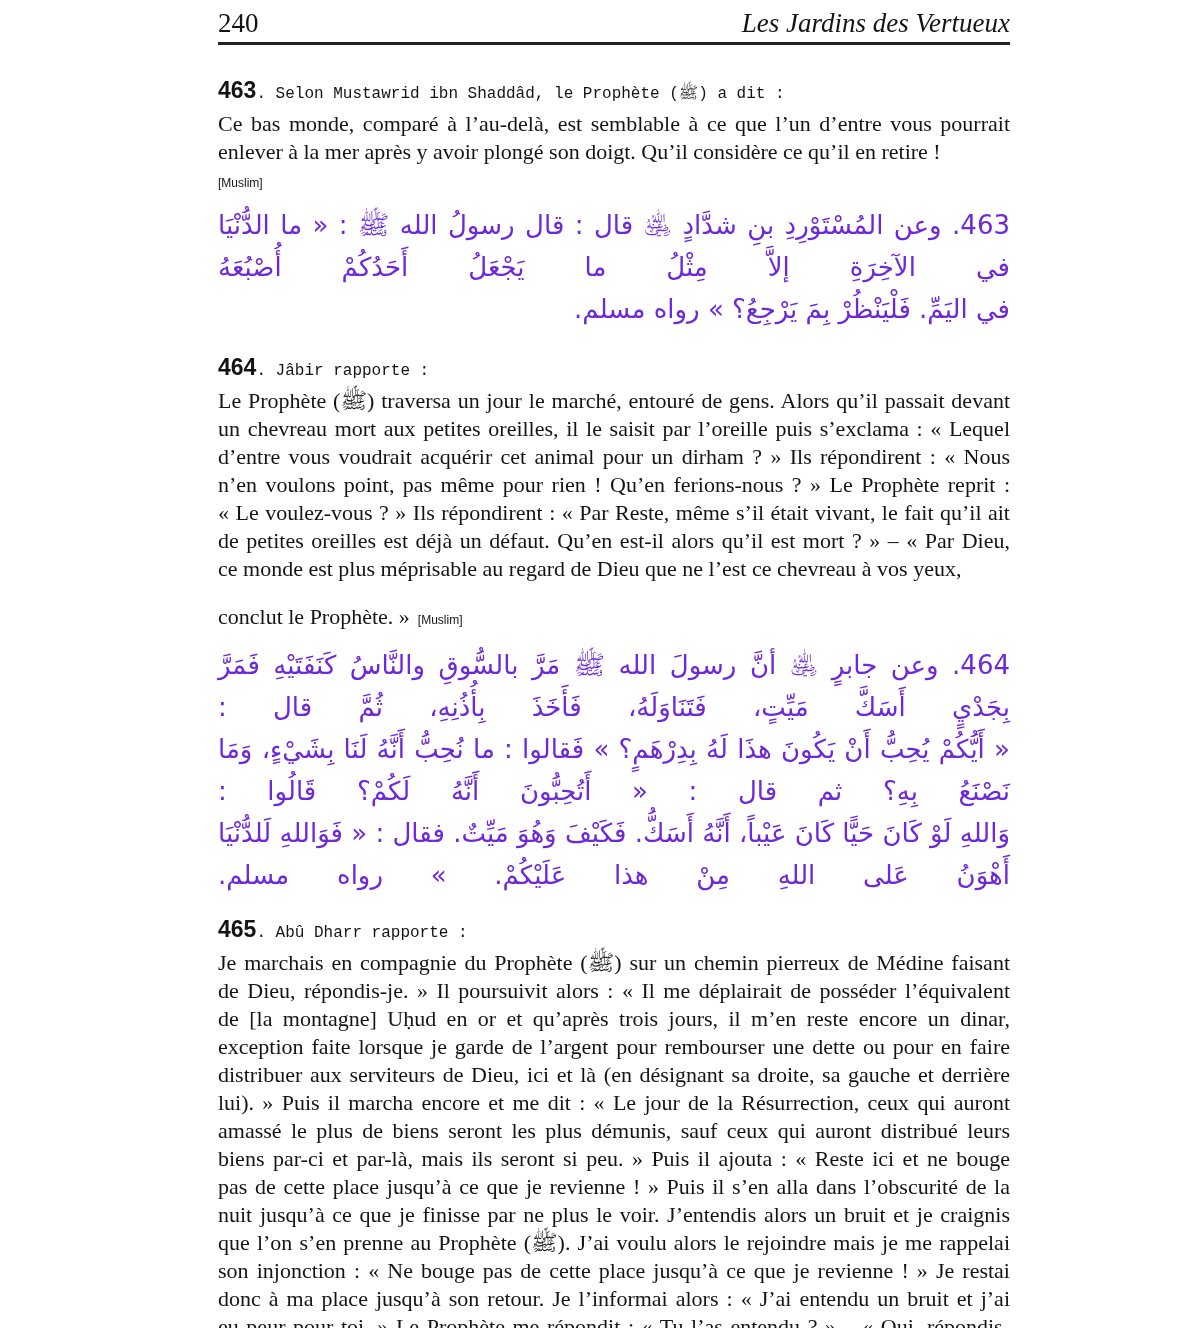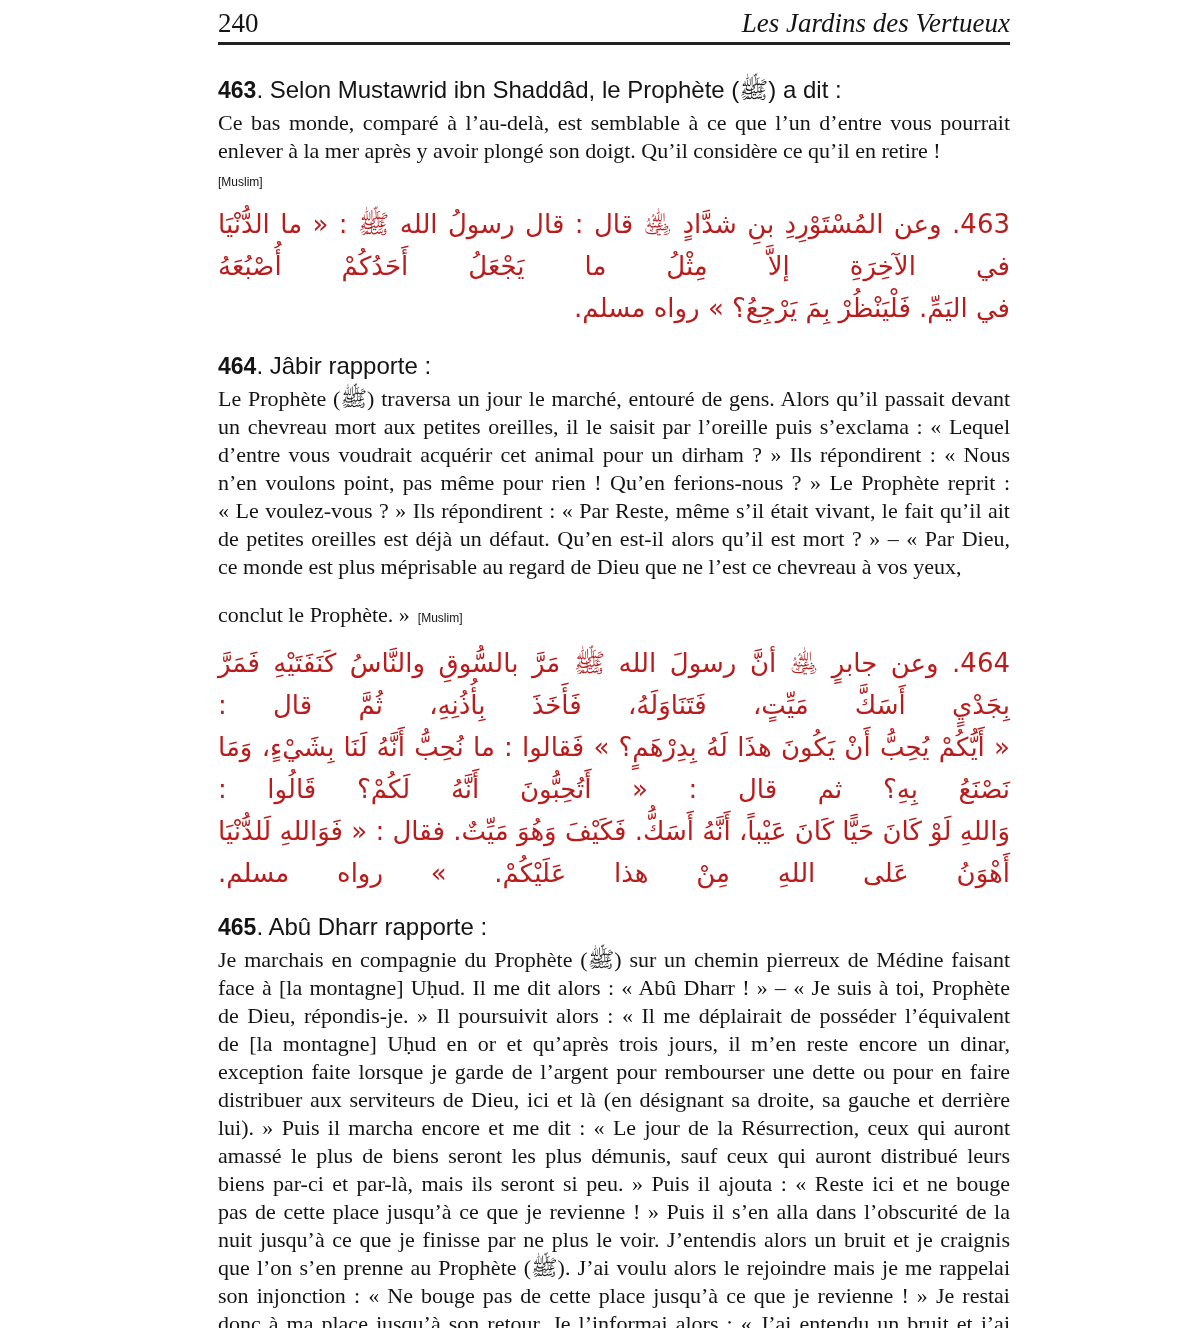--- a/index.html
+++ b/index.html
@@ -44,21 +44,22 @@
     margin-top: 24px;
     line-height: 26px;
     white-space: nowrap;
   }
   .hadith-heading .num {
     font-weight: 700;
     font-size: 23px;
   }
   .hadith-heading .intro {
     font-weight: 400;
-    font-size: 24px;
+    font-size: 16px;
+    font-family: Liberation Mono, monospace;
   }
   .h-463 { margin-top: 32px; }
   .h-464 { margin-top: 24px; }
   .h-465 { margin-top: 20px; }
   
   .body-fr {
     margin-top: 3px;
     font-size: 22px;
     line-height: 28px;
     font-family: "Liberation Serif", "DejaVu Serif", "DejaVu Sans", serif;
@@ -83,21 +84,21 @@
     margin-top: 6px;
     line-height: 22px;
   }
   
   .body-ar {
     direction: rtl;
     margin-top: 10px;
     font-size: 26px;
     line-height: 42px;
     font-family: "DejaVu Sans", sans-serif;
-    color: #b91c1c;
+    color: #6d28d9;
   }
 </style>
 </head>
 <body>
 
 <div class="page">
 
   <div class="page-header">
     <span class="page-number">240</span>
     <span class="running-title">Les Jardins des Vertueux</span>
@@ -140,21 +141,20 @@
         <div class="line line-last">وَاللهِ لَوْ كَانَ حَيًّا كَانَ عَيْباً، أَنَّهُ أَسَكُّ. فَكَيْفَ وَهُوَ مَيِّتٌ. فقال : « فَوَاللهِ لَلدُّنْيَا أَهْوَنُ عَلى اللهِ مِنْ هذا عَلَيْكُمْ. » رواه مسلم.</div>
       </div>
   </section>
 
   <section>
     <div class="hadith-heading h-465">
       <span class="num">465</span><span class="intro">. Abû Dharr rapporte :</span>
     </div>
     <div class="body-fr fr">
         <div class="line">Je marchais en compagnie du Prophète (ﷺ) sur un chemin pierreux de Médine faisant</div>
-        <div class="line">face à [la montagne] Uḥud. Il me dit alors : « Abû Dharr ! » – « Je suis à toi, Prophète</div>
         <div class="line">de Dieu, répondis-je. » Il poursuivit alors : « Il me déplairait de posséder l’équivalent</div>
         <div class="line">de [la montagne] Uḥud en or et qu’après trois jours, il m’en reste encore un dinar,</div>
         <div class="line">exception faite lorsque je garde de l’argent pour rembourser une dette ou pour en faire</div>
         <div class="line">distribuer aux serviteurs de Dieu, ici et là (en désignant sa droite, sa gauche et derrière</div>
         <div class="line">lui). » Puis il marcha encore et me dit : « Le jour de la Résurrection, ceux qui auront</div>
         <div class="line">amassé le plus de biens seront les plus démunis, sauf ceux qui auront distribué leurs</div>
         <div class="line">biens par-ci et par-là, mais ils seront si peu. » Puis il ajouta : « Reste ici et ne bouge</div>
         <div class="line">pas de cette place jusqu’à ce que je revienne ! » Puis il s’en alla dans l’obscurité de la</div>
         <div class="line">nuit jusqu’à ce que je finisse par ne plus le voir. J’entendis alors un bruit et je craignis</div>
         <div class="line">que l’on s’en prenne au Prophète (ﷺ). J’ai voulu alors le rejoindre mais je me rappelai</div>

